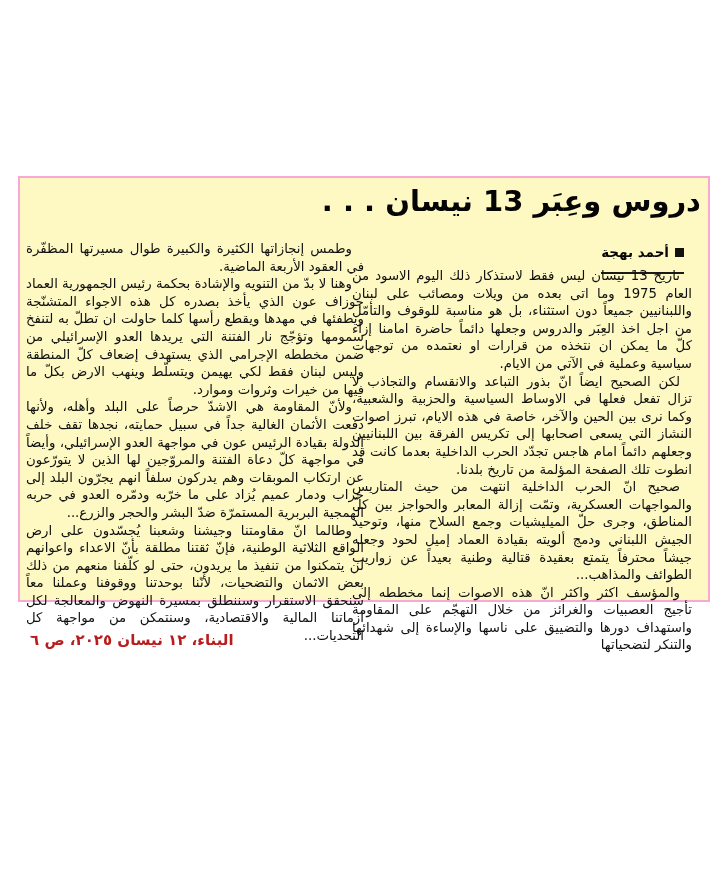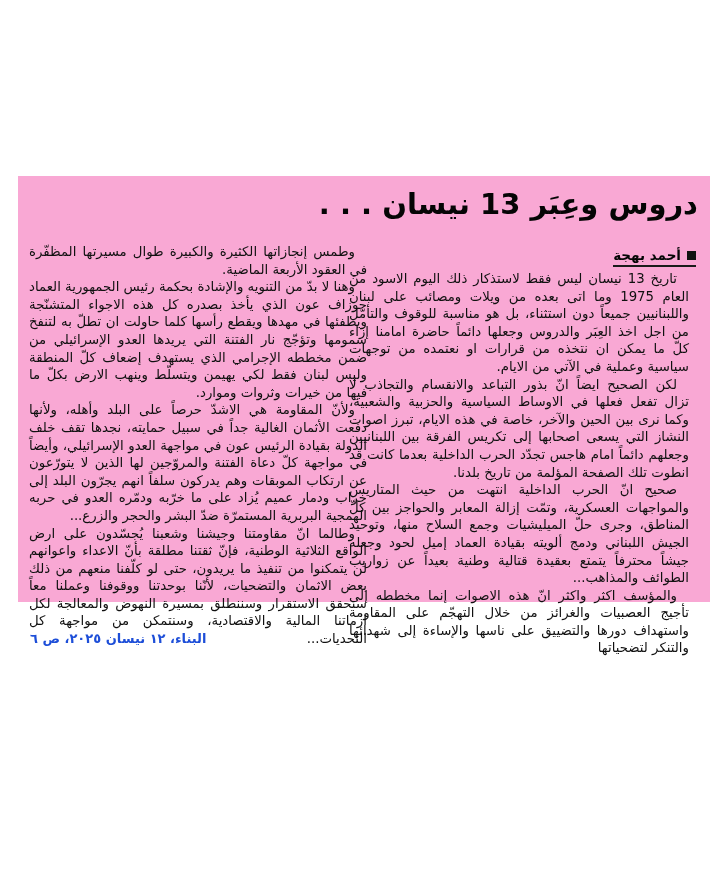--- a/index.html
+++ b/index.html
@@ -14,46 +14,46 @@
     font-family: "DejaVu Sans", sans-serif;
     color: #0d0d0d;
     overflow: hidden;
   }
   .article-box {
     position: absolute;
     left: 18px;
     top: 176px;
     width: 692px;
     height: 426px;
-    border: 5px solid #f9a8d4;
-    background: #f9a8d4;
+    border: 2px solid #f9a8d4;
+    background: #fef9c3;
     box-sizing: border-box;
   }
   .article-title {
     position: absolute;
     top: 6px;
     right: 7px;
     margin: 0;
     direction: rtl;
     unicode-bidi: plaintext;
     font-size: 29px;
     font-weight: 700;
     letter-spacing: 0.5px;
     color: #050505;
     white-space: nowrap;
   }
   .byline {
     position: absolute;
     top: 66px;
-    right: 9px;
+    right: 24px;
     direction: rtl;
     font-size: 13.5px;
     font-weight: 700;
     border-bottom: 2px solid #1a1a1a;
-    padding-bottom: 2px;
+    padding-bottom: 12px;
     color: #050505;
   }
   .byline-square {
     display: inline-block;
     width: 9px;
     height: 9px;
     background: #111111;
     margin-left: 6px;
     font-size: 0;
     line-height: 0;
@@ -81,23 +81,23 @@
   .col-left {
     top: 62px;
     left: 6px;
     width: 338px;
   }
   .source-caption {
     position: absolute;
     left: 30px;
     top: 631px;
     direction: rtl;
-    font-size: 13px;
+    font-size: 15px;
     font-weight: 700;
-    color: #1d4ed8;
+    color: #b91c1c;
     white-space: nowrap;
   }
 </style>
 </head>
 <body>
 
 <div class="article-box">
 
   <h1 class="article-title">دروس وعِبَر 13 نيسان . . .</h1>
 

